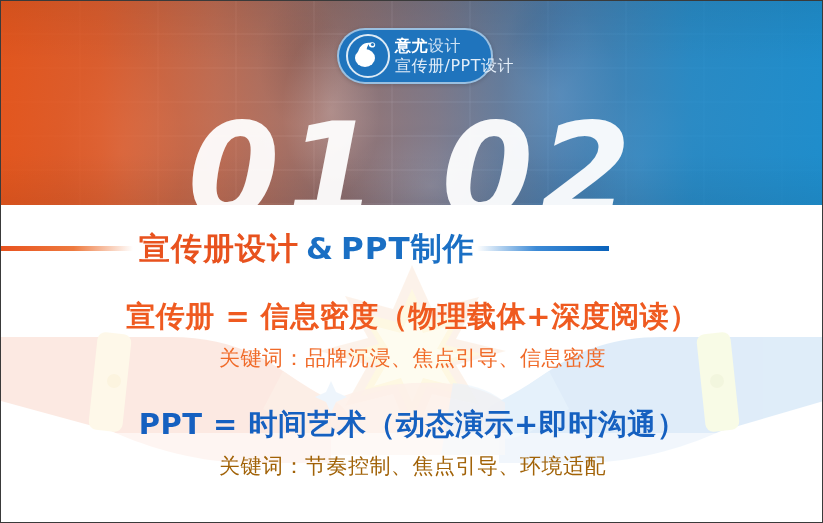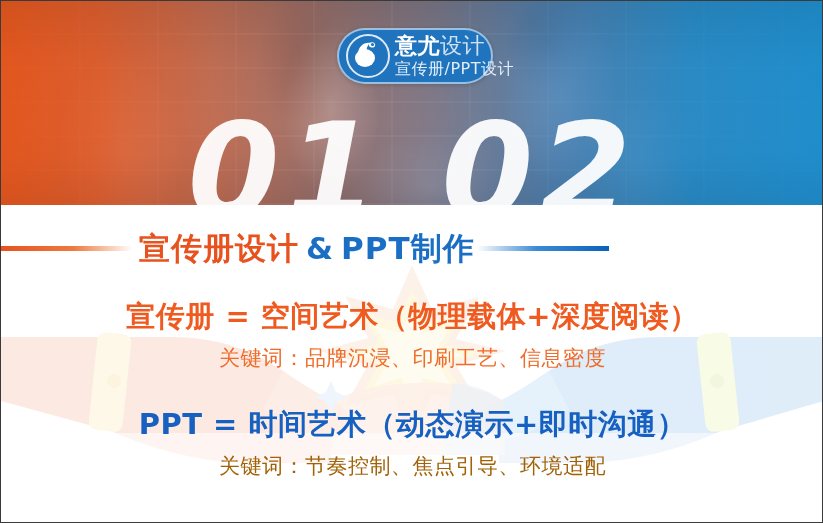--- a/index.html
+++ b/index.html
@@ -119,21 +119,21 @@
   .logo-mark svg { position: absolute; left: 0; top: 0; }
   .logo-text {
     display: flex;
     flex-direction: column;
     justify-content: center;
     margin-left: 5px;
     line-height: 1;
   }
   .logo-main {
     font-family: "DejaVu Sans", sans-serif;
-    font-size: 22px;
+    font-size: 16px;
     font-weight: 700;
     color: #ffffff;
     letter-spacing: 0.5px;
     white-space: nowrap;
   }
   .logo-main .lite { font-weight: 400; color: #cfe2f3; }
   .logo-sub {
     font-family: "DejaVu Sans", sans-serif;
     font-size: 16px;
     color: #e3eef9;
@@ -273,20 +273,20 @@
       <rect x="0" y="0" width="823" height="319" fill="#ffffff" opacity="0.46"></rect>
       <rect x="0" y="228" width="823" height="91" fill="#ffffff" opacity="0.55"></rect>
     </svg>
 
     <div class="title-row">
       <span class="rule-left"></span>
       <span class="title-text"><span class="t-orange">宣传册设计</span><span class="t-blue t-sp">&amp;</span><span class="t-blue">PPT制作</span></span>
       <span class="rule-right"></span>
     </div>
 
-    <div class="stmt stmt-main row-a-main">宣传册 = 空间艺术（物理载体+深度阅读）</div>
-    <div class="stmt stmt-kw row-a-kw">关键词：品牌沉浸、印刷工艺、信息密度</div>
+    <div class="stmt stmt-main row-a-main">宣传册 = 信息密度（物理载体+深度阅读）</div>
+    <div class="stmt stmt-kw row-a-kw">关键词：品牌沉浸、焦点引导、信息密度</div>
 
     <div class="stmt stmt-main row-b-main">PPT = 时间艺术（动态演示+即时沟通）</div>
     <div class="stmt stmt-kw row-b-kw">关键词：节奏控制、焦点引导、环境适配</div>
 
   </div>
 </div>
 
 </body></html>

